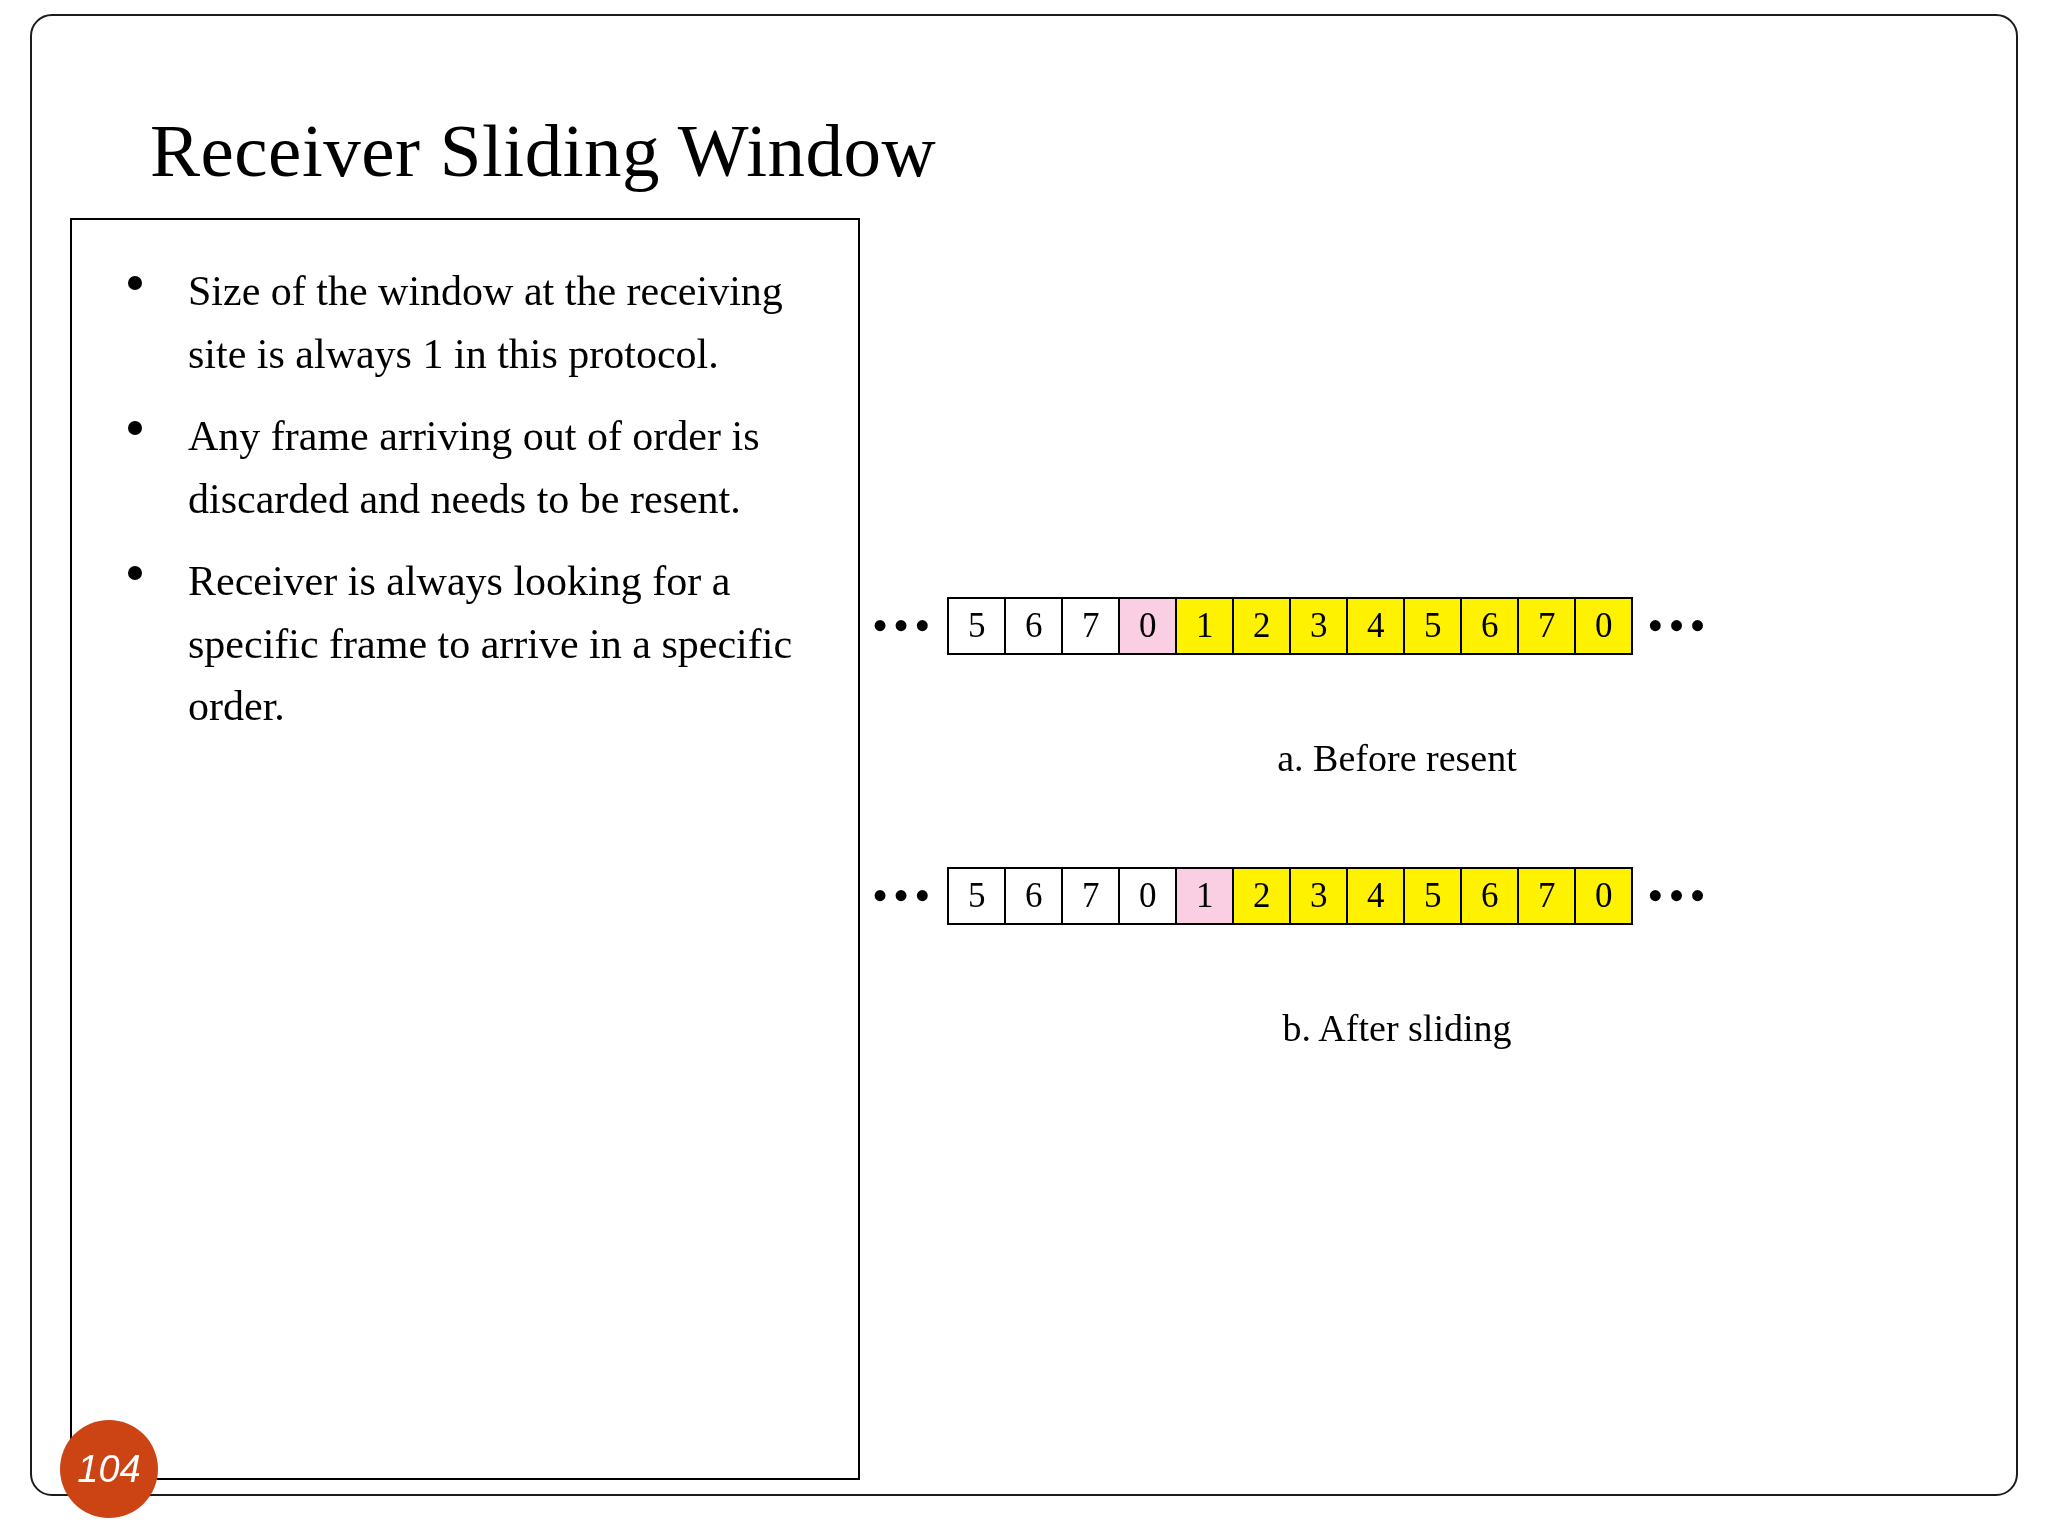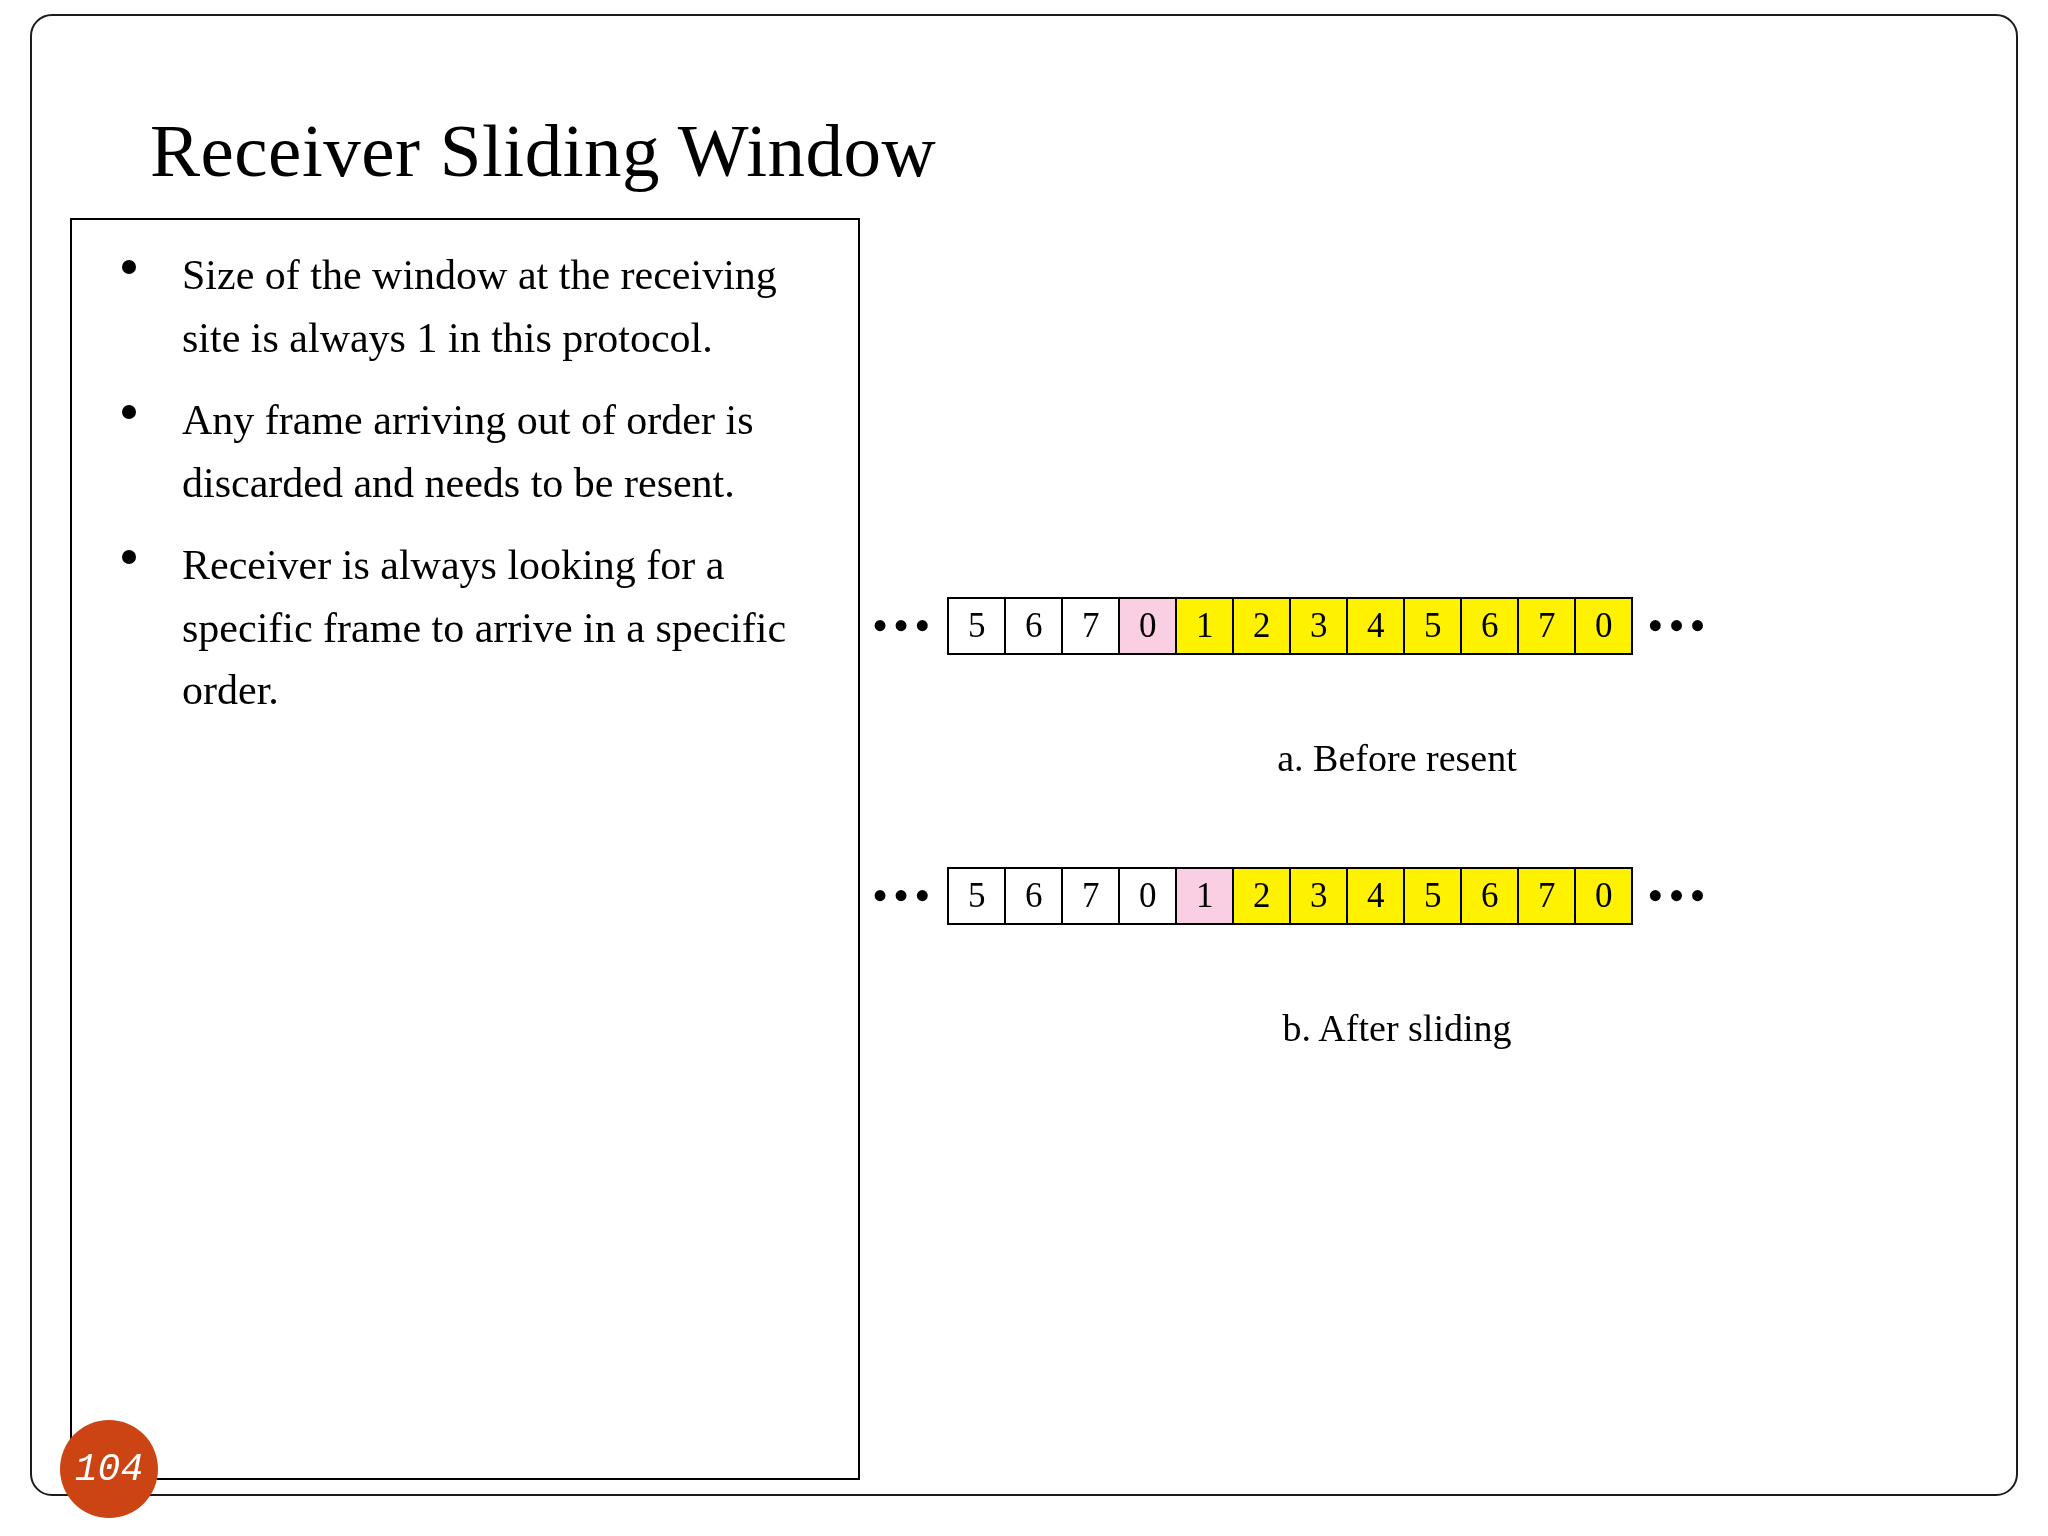--- a/index.html
+++ b/index.html
@@ -45,22 +45,22 @@
     position: absolute;
     left: 38px;
     top: 202px;
     width: 790px;
     height: 1262px;
     border: 2.5px solid #000000;
     box-sizing: border-box;
     background: #ffffff;
   }
   #bullet-list {
-    margin: 0;
-    padding: 24px 24px 0 22px;
+    margin: 6px;
+    padding: 34px 24px 0 22px;
     list-style: none;
   }
   .bullet-item {
     position: relative;
     padding-left: 88px;
     margin-bottom: 20px;
     font-size: 42px;
     line-height: 1.49;
     color: #000000;
   }
@@ -82,21 +82,21 @@
     width: 98px;
     height: 98px;
     border-radius: 50%;
     background: #CC4314;
     color: #ffffff;
     display: flex;
     align-items: center;
     justify-content: center;
     font-size: 38px;
     font-style: italic;
-    font-family: Liberation Mono, monospace;
+    font-family: Liberation Sans, sans-serif;
   }
 
   
   #figure-area {
     position: absolute;
     left: 840px;
     top: 210px;
     width: 1160px;
     height: 1250px;
   }

